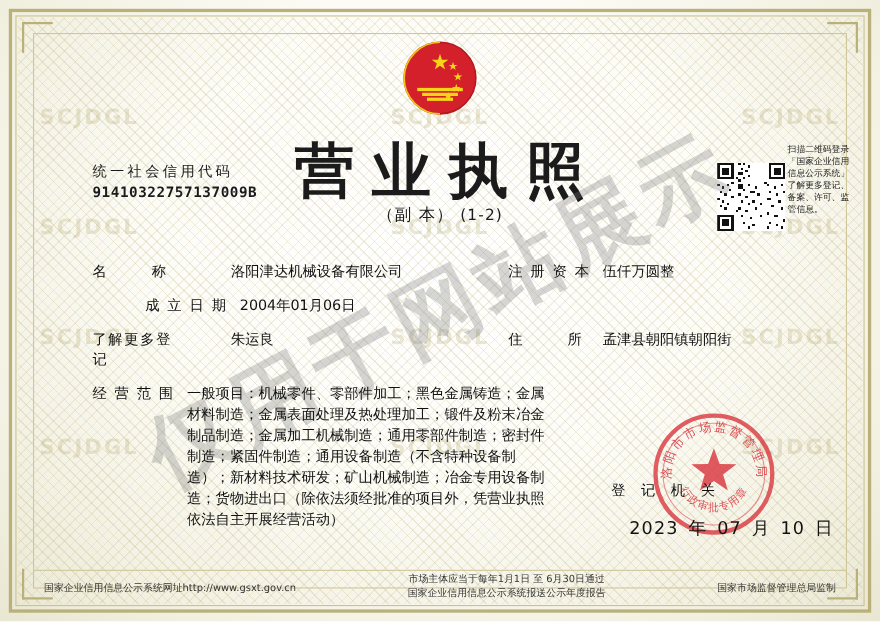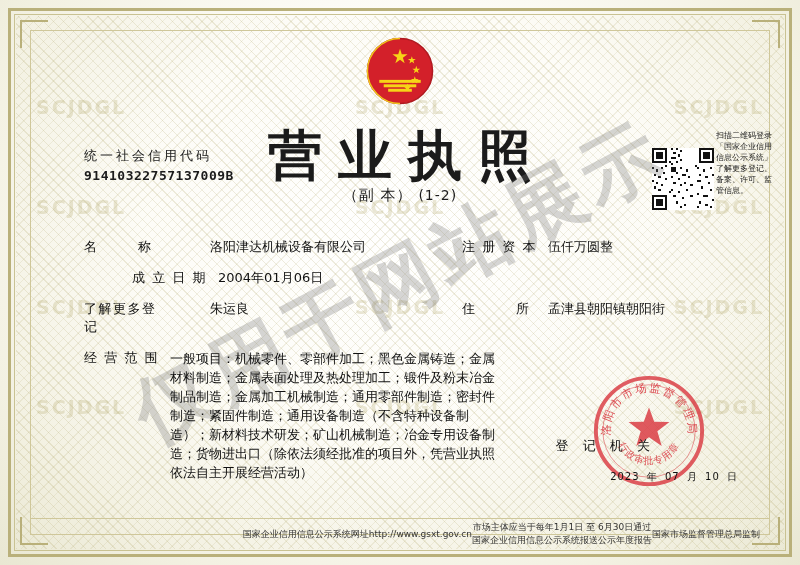--- a/index.html
+++ b/index.html
@@ -118,34 +118,34 @@
     line-height:19px;width:330px;
   }
   .scope-row{align-items:flex-start;}
 
   
   .registry-label{
     position:absolute;right:145px;top:437px;
     font-size:13px;letter-spacing:5px;color:#111;
   }
   .date{
-    position:absolute;right:59px;top:470px;
-    font-size:10px;color:#111;letter-spacing:1px;
+    position:absolute;right:39px;top:470px;
+    font-size:16px;color:#111;letter-spacing:1px;
   }
   .date span.n{margin:0 3px;}
 
   
   .seal{
     position:absolute;right:92px;top:372px;width:118px;height:118px;
   }
 
   
   .footer{
     position:absolute;left:40px;right:40px;bottom:18px;
-    display:flex;justify-content:flex-end;align-items:center;
+    display:flex;justify-content:space-between;align-items:center;
     font-size:9px;color:#333;
   }
   .footer-mid{text-align:center;line-height:13px;}
   .hr-foot{
     position:absolute;left:30px;right:30px;bottom:46px;height:1px;background:#cfc79a;
   }
 </style>
 </head>
 <body>
 

